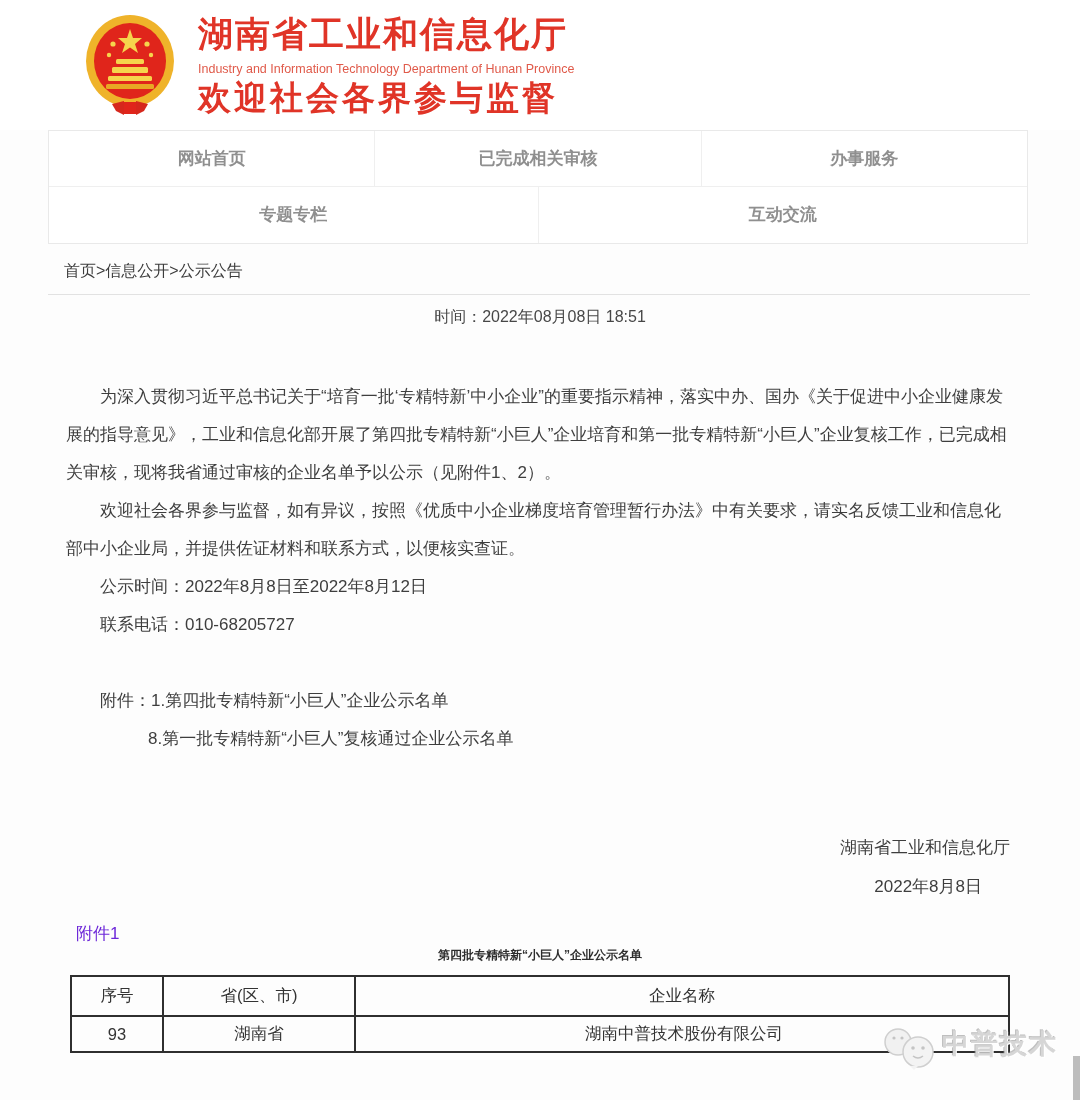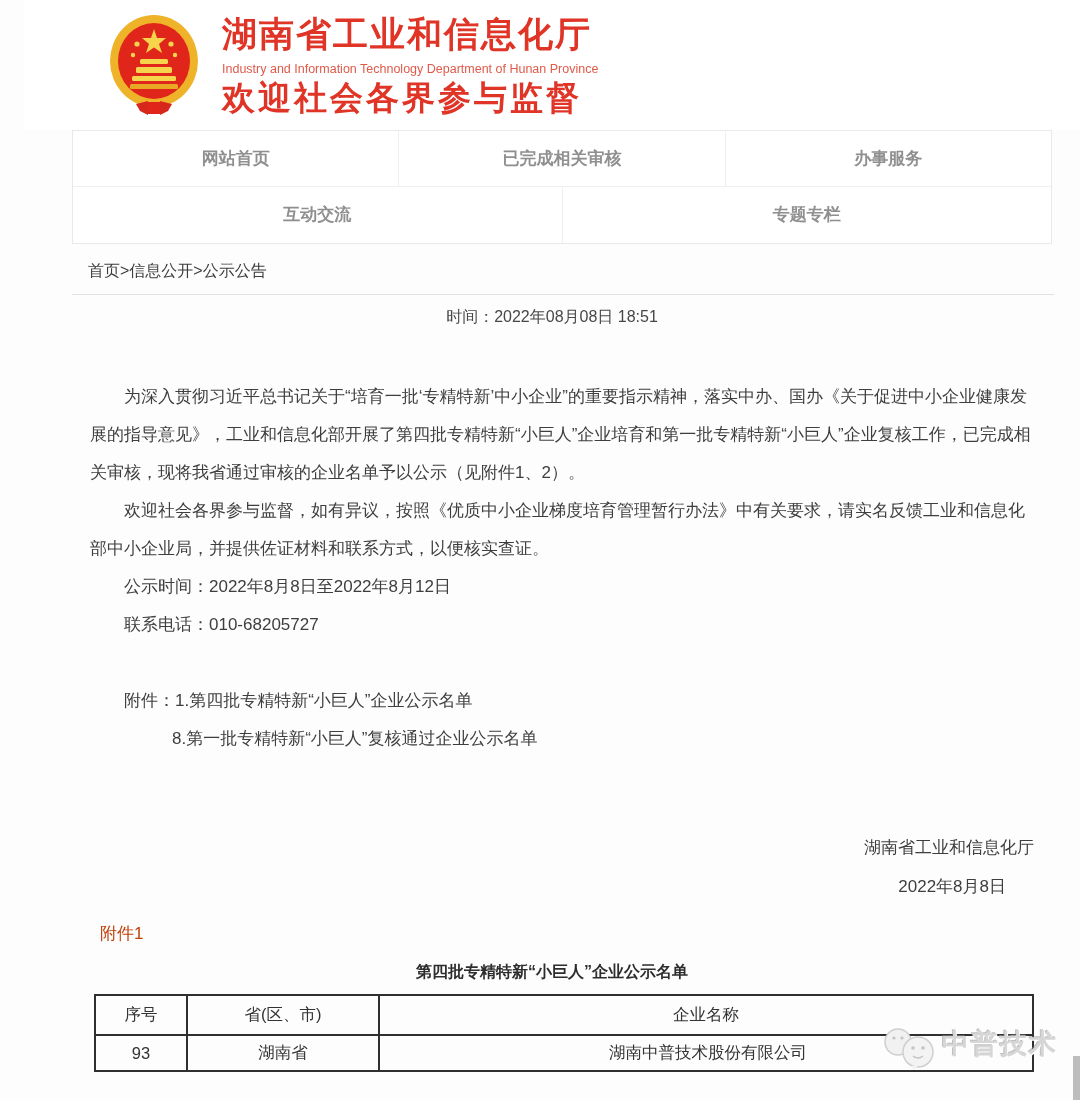--- a/index.html
+++ b/index.html
@@ -1,18 +1,18 @@
 <!DOCTYPE html>
 <html><head>
 <meta charset="utf-8">
 <style>
   * { margin:0; padding:0; box-sizing:border-box; }
   html,body { background:#f3f3f3; }
   body { font-family:"Liberation Sans","DejaVu Sans",sans-serif; }
-  .page { position:relative; width:1080px; height:1100px; margin:0 auto; background:#fdfdfd; overflow:hidden;padding-left:24px; }
+  .page { position:relative; width:1080px; height:1100px; margin:0 auto; background:#fdfdfd; overflow:hidden; }
 
   
   .site-header { height:130px; display:flex; align-items:center; padding-left:82px; background:#fff; }
   .emblem { width:96px; height:108px; flex:0 0 auto; }
   .org-block { margin-left:20px; }
   .org-cn1 { color:#e03427; font-size:35px; font-weight:bold; letter-spacing:2px; line-height:38px; }
   .org-en  { color:#e05a4a; font-size:12.5px; line-height:16px; margin-top:8px; }
   .org-cn2 { color:#e03427; font-size:33px; font-weight:bold; letter-spacing:3px; line-height:37px; margin-top:2px; }
 
   
@@ -37,22 +37,22 @@
   .article-body p { text-indent:34px; }
   .meta-line { text-indent:34px; }
   .attach-block { margin-top:38px; }
   .attach-line1 { margin-left:34px; }
   .attach-line2 { margin-left:82px; }
   .signature { margin-top:70px; text-align:right; line-height:39px; }
   .sig-org { padding-right:2px; }
   .sig-date { padding-right:30px; }
 
   
-  .appendix-label { margin:16px 0 0 76px; font-size:17px; color:#c2410c; }
-  .table-title { margin-top:17px; text-align:center; font-size:16px; font-weight:bold; color:#2d2d2d; }
+  .appendix-label { margin:16px 0 0 76px; font-size:17px; color:#6d28d9; }
+  .table-title { margin-top:2px; text-align:center; font-size:12px; font-weight:bold; color:#2d2d2d; }
   .roster { margin:11px 0 0 70px; width:940px; border-collapse:collapse; table-layout:fixed;
             font-size:16.5px; color:#333; }
   .roster th, .roster td { border:2px solid #2f2f2f; text-align:center; font-weight:400; }
   .roster thead th { height:40px; }
   .roster tbody td { height:36px; }
   .col-no { width:92px; } .col-prov { width:192px; }
   .cell-company { text-align:left; padding-left:4px; }
 
   
   .watermark { position:absolute; left:880px; top:1026px; display:flex; z-index:5; }
@@ -90,22 +90,22 @@
     </div>
   </div>
 
   <div class="main-nav">
     <div class="nav-row">
       <div class="nav-cell">网站首页</div>
       <div class="nav-cell">已完成相关审核</div>
       <div class="nav-cell">办事服务</div>
     </div>
     <div class="nav-row">
+      <div class="nav-cell">专题专栏</div>
       <div class="nav-cell">互动交流</div>
-      <div class="nav-cell">专题专栏</div>
     </div>
   </div>
 
   <div class="breadcrumb">首页&gt;信息公开&gt;公示公告</div>
   <div class="divider"></div>
 
   <div class="article-time">时间：2022年08月08日 18:51</div>
 
   <div class="article-body">
     <p>为深入贯彻习近平总书记关于“培育一批‘专精特新’中小企业”的重要指示精神，落实中办、国办《关于促进中小企业健康发展的指导意见》，工业和信息化部开展了第四批专精特新“小巨人”企业培育和第一批专精特新“小巨人”企业复核工作，已完成相关审核，现将我省通过审核的企业名单予以公示（见附件1、2）。</p>

